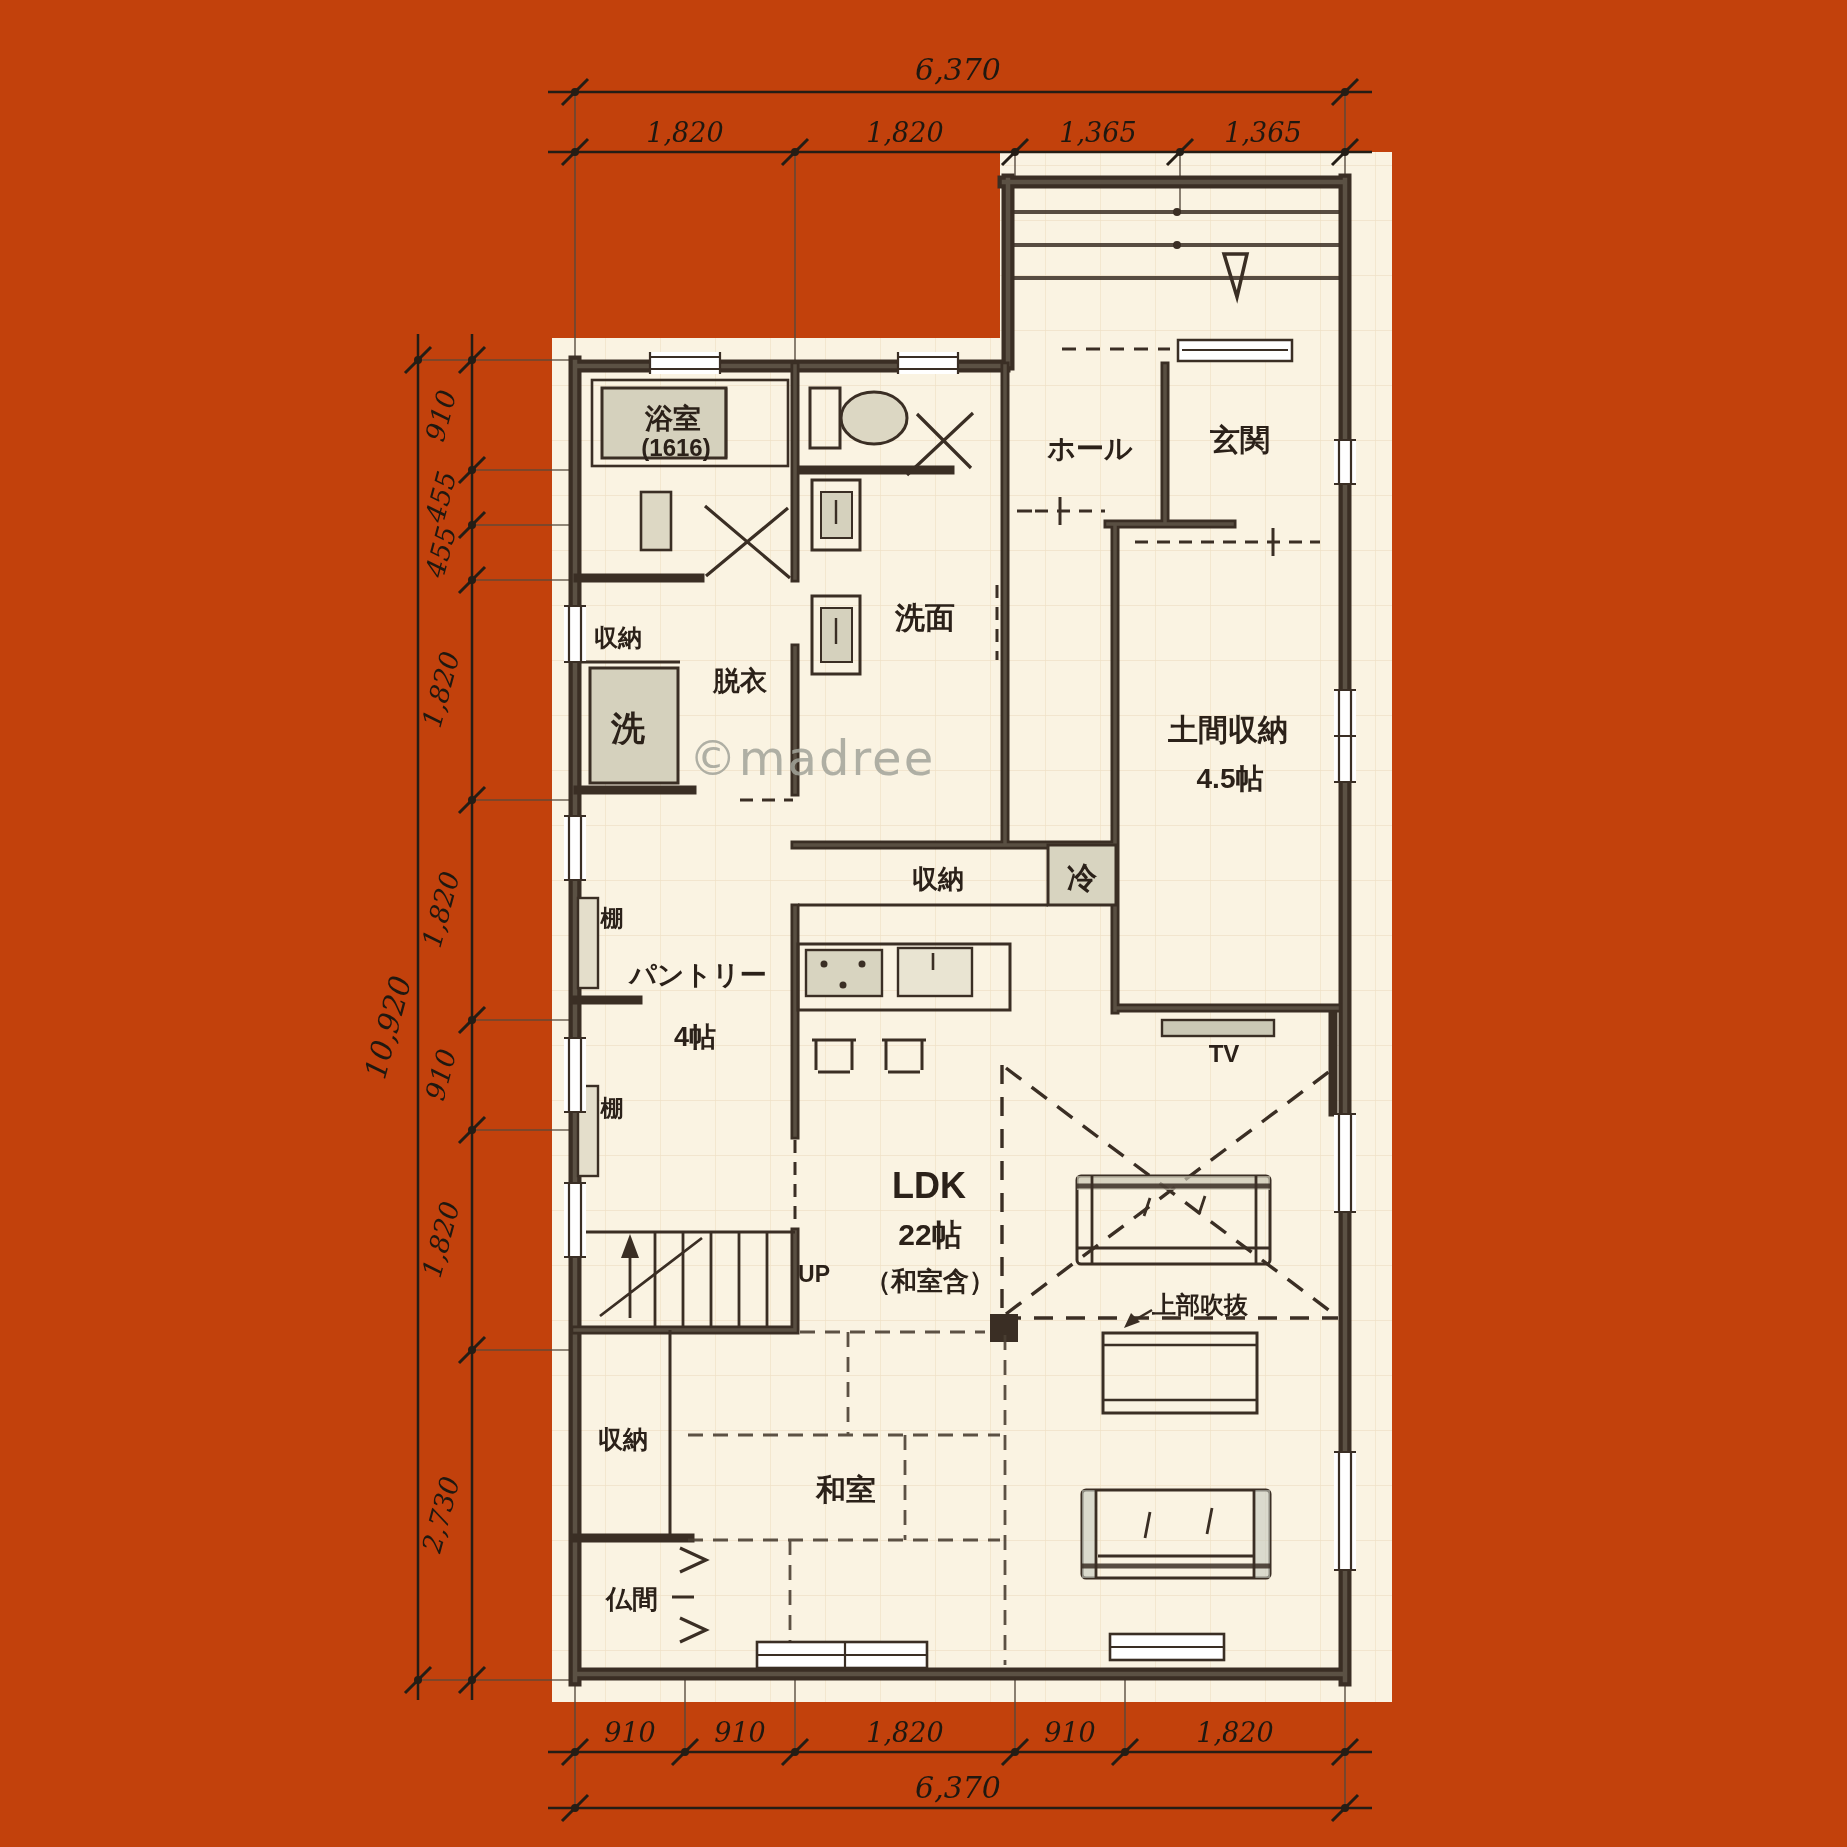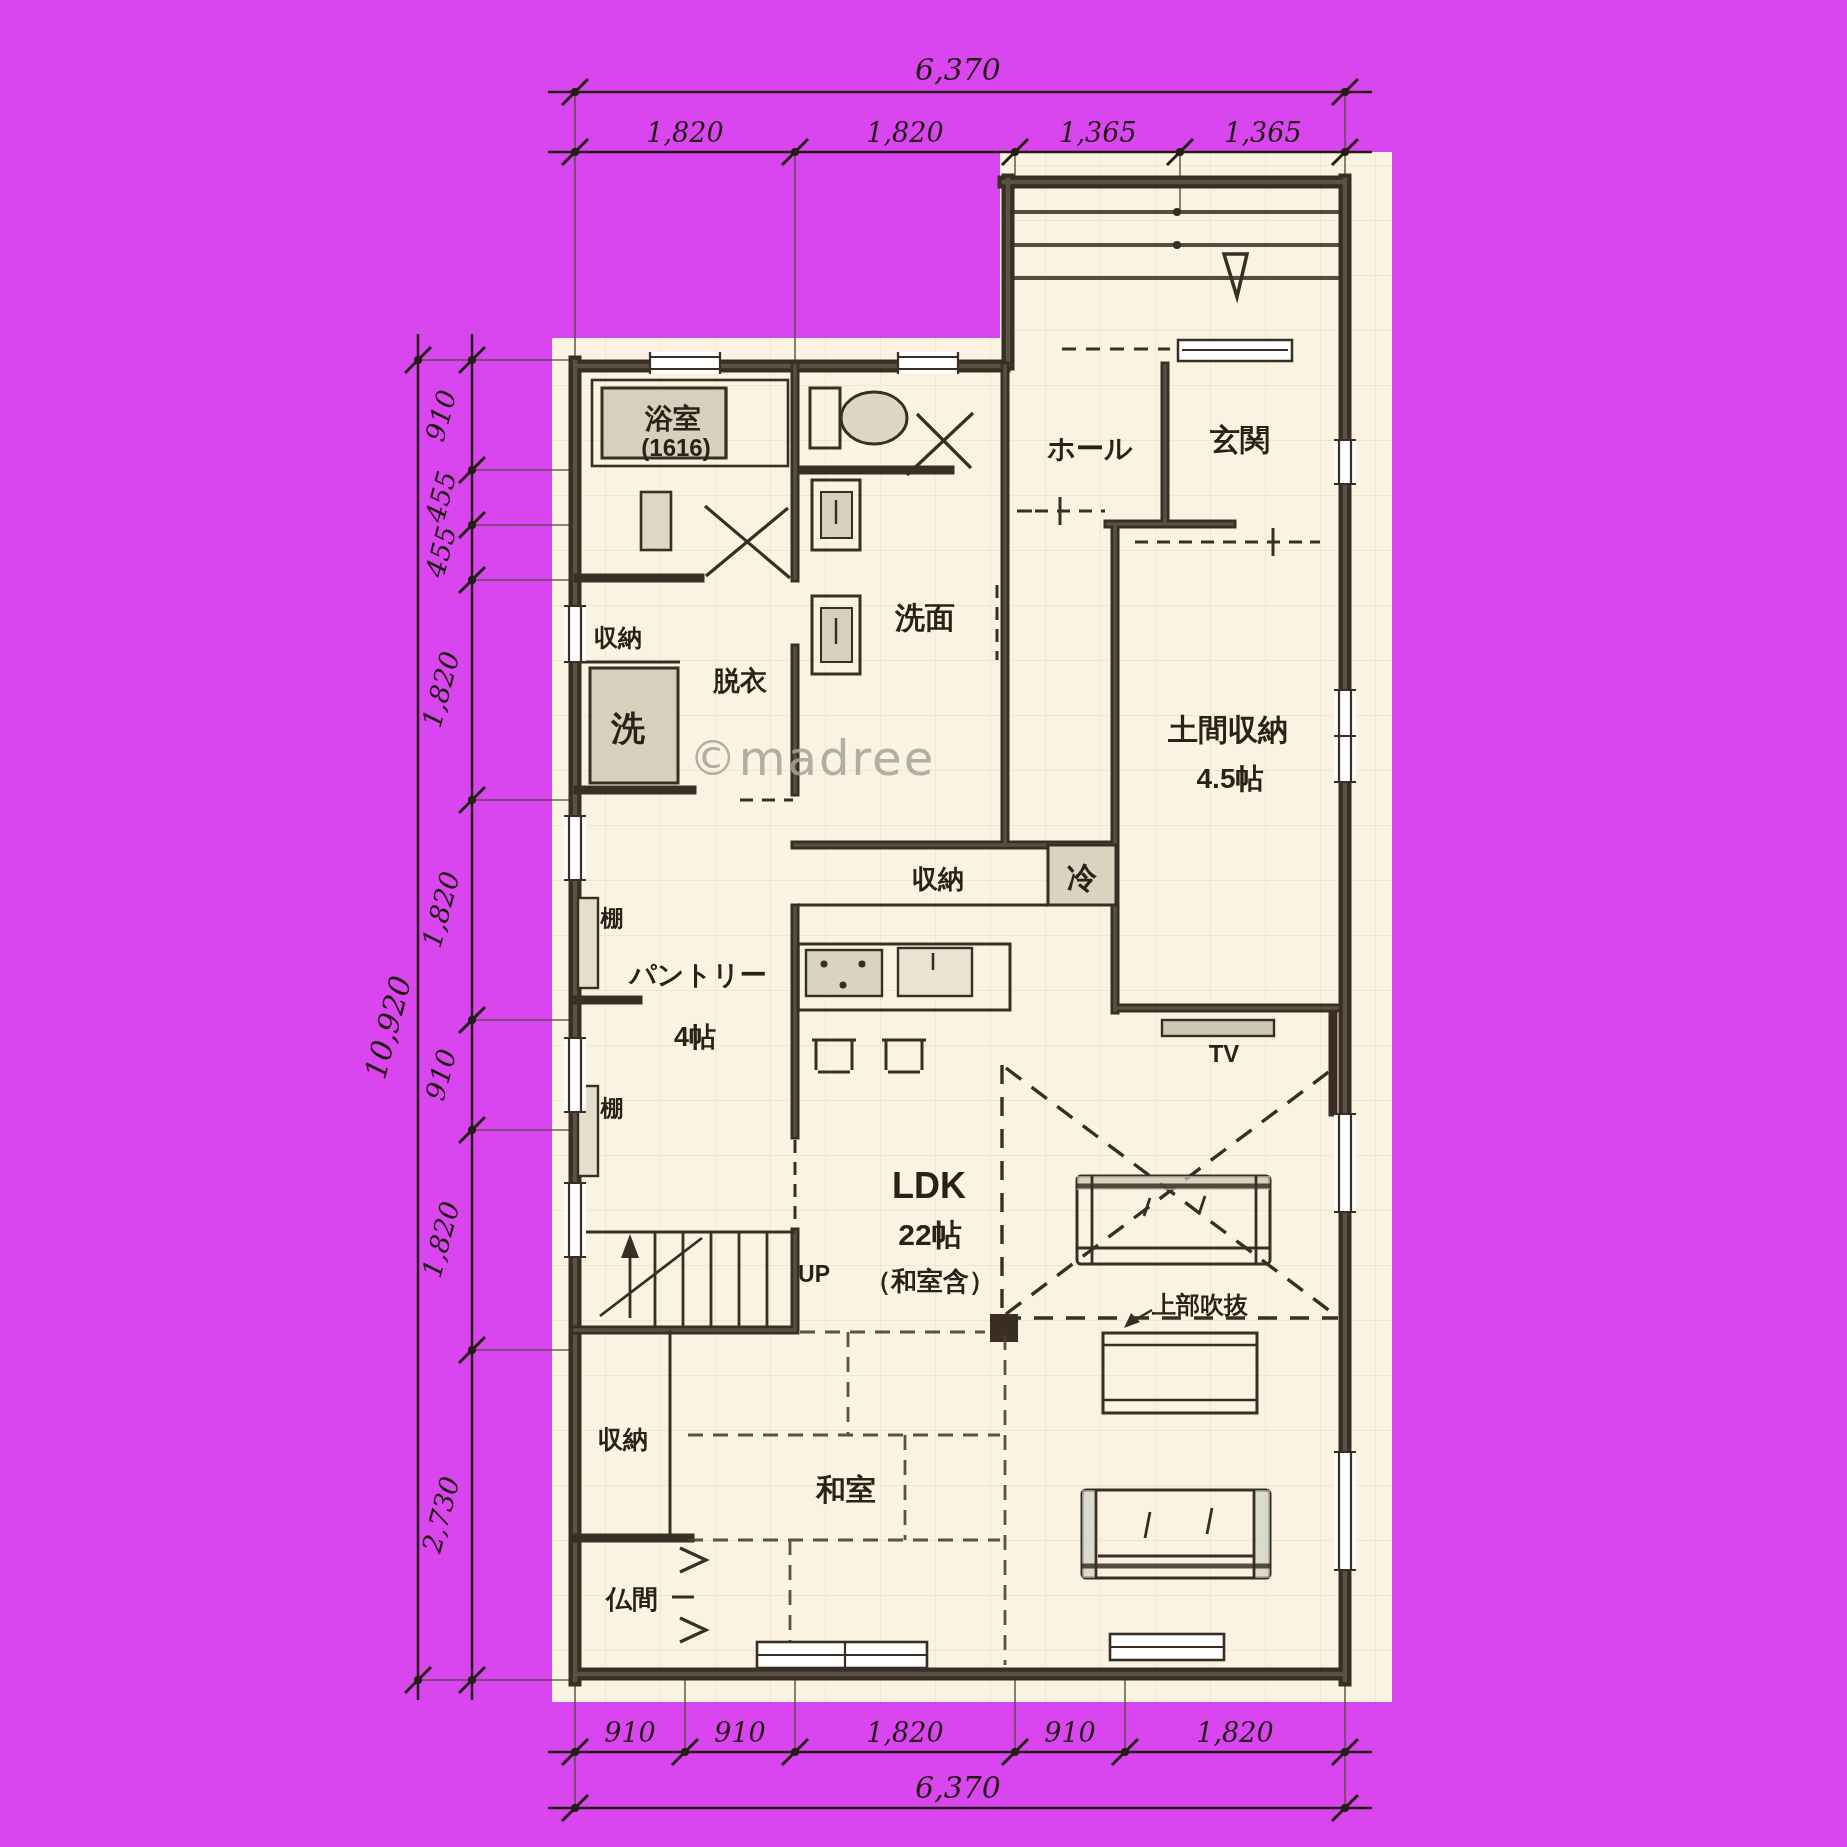--- a/index.html
+++ b/index.html
@@ -1,16 +1,16 @@
 <!DOCTYPE html>
 <html><head>
 <meta charset="utf-8">
 <style>
   html,body{margin:0;padding:0;background:#ffffff;}
-  .stage{position:relative;width:1847px;height:1847px;background:#d946ef;overflow:hidden;
+  .stage{position:relative;width:1847px;height:1847px;background:#c2410c;overflow:hidden;
          font-family:"Liberation Sans","DejaVu Sans",sans-serif;}
   svg{position:absolute;left:0;top:0;}
   text{fill:#2b2119;}
   .room-label{font-family:"Liberation Sans","DejaVu Sans",sans-serif;font-weight:600;}
   .dim-label{font-family:"DejaVu Serif","Liberation Serif",serif;font-style:italic;fill:#1f1810;}
   .wm{font-family:"DejaVu Sans","Liberation Sans",sans-serif;fill:#a3a49a;opacity:.85;letter-spacing:2px;}
 </style>
 </head>
 <body>
 

